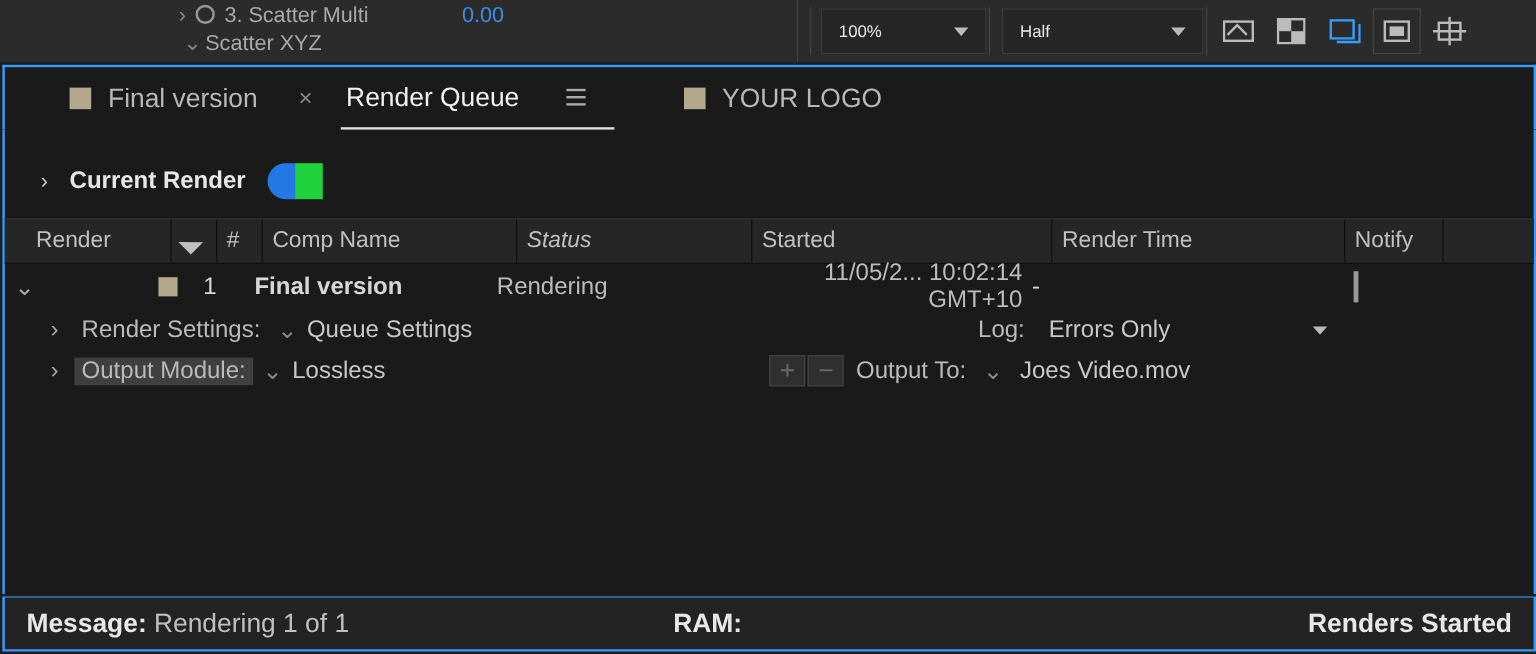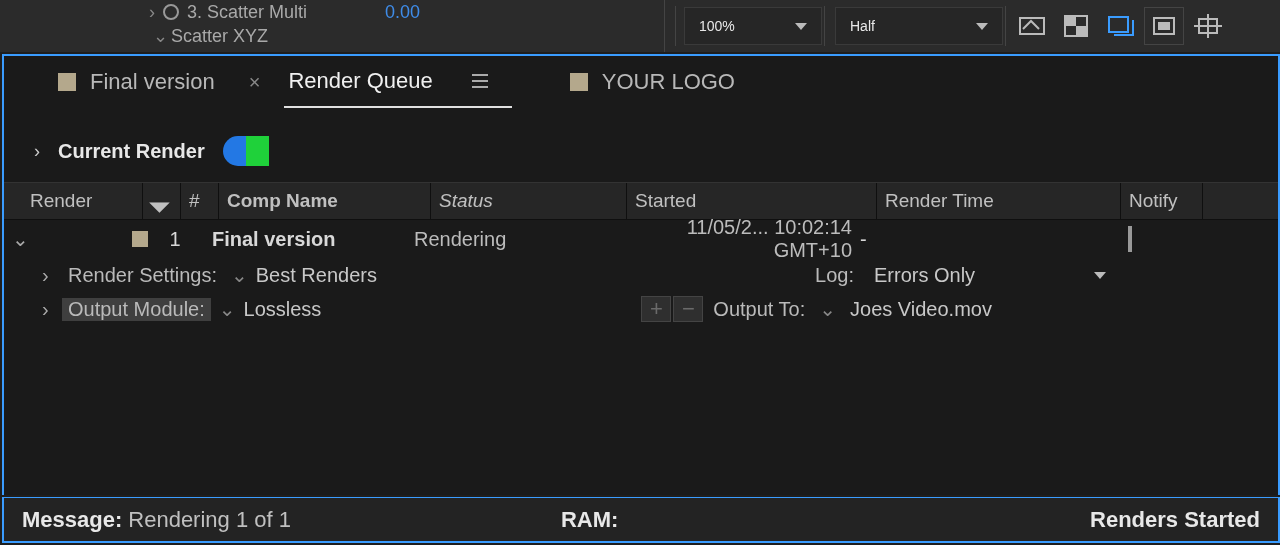--- a/index.html
+++ b/index.html
@@ -45,21 +45,21 @@
   .pill .l{ position:absolute;left:0;top:0;bottom:0;width:24px;background:#2378e4;border-radius:16px 0 0 16px;}
   .pill .r{ position:absolute;right:0;top:0;bottom:0;width:23px;background:#1fd13a;}
 
   
   .hdr{ display:flex; align-items:center; height:38px; background:#262626; border-top:1px solid #333; border-bottom:1px solid #0f0f0f; }
   .hdr .cell{ padding:0 8px; font-size:19px; color:#c0c0c0; border-left:1px solid #0f0f0f; height:100%; display:flex; align-items:center;}
   .hdr .cell:first-child{border-left:none;}
   .c-render{ width:120px; margin-left:18px;}
   .c-tag{ width:38px;}
   .c-num{ width:38px;}
-  .c-comp{ width:212px;font-weight:bold;}
+  .c-comp{ width:212px;}
   .c-status{ width:196px;font-style:italic;}
   .c-started{ width:250px;}
   .c-rtime{ width:244px;}
   .c-notify{ width:82px;}
   .tag-ico{ transform:rotate(-45deg); display:inline-block;}
   
   
   .row{ display:flex; align-items:center; height:38px; padding-left:8px; color:#d8d8d8; font-size:20px;}
   .row .tw{ width:22px; color:#aaa;}
   .row .sw2{ width:16px;height:16px; background:#b4a88c; margin-left:98px;}
@@ -205,21 +205,21 @@
     <span class="status">Rendering</span>
     <span class="started">11/05/2... 10:02:14 GMT+10</span>
     <span class="rtime">-</span>
     <span class="notify"><span class="chk"></span></span>
   </div>
 
   <div class="sub">
     <span class="tw">›</span>
     <span class="lbl">Render Settings:</span>
     <span class="dd-s">⌄</span>
-    <span class="val">Best Renders</span>
+    <span class="val">Queue Settings</span>
     <span class="log-lbl">Log:</span>
     <span class="log-dd">
       <span>Errors Only</span>
       <span class="chev-d"></span>
     </span>
   </div>
 
   <div class="sub">
     <span class="tw">›</span>
     <span class="lbl sel">Output Module:</span>

